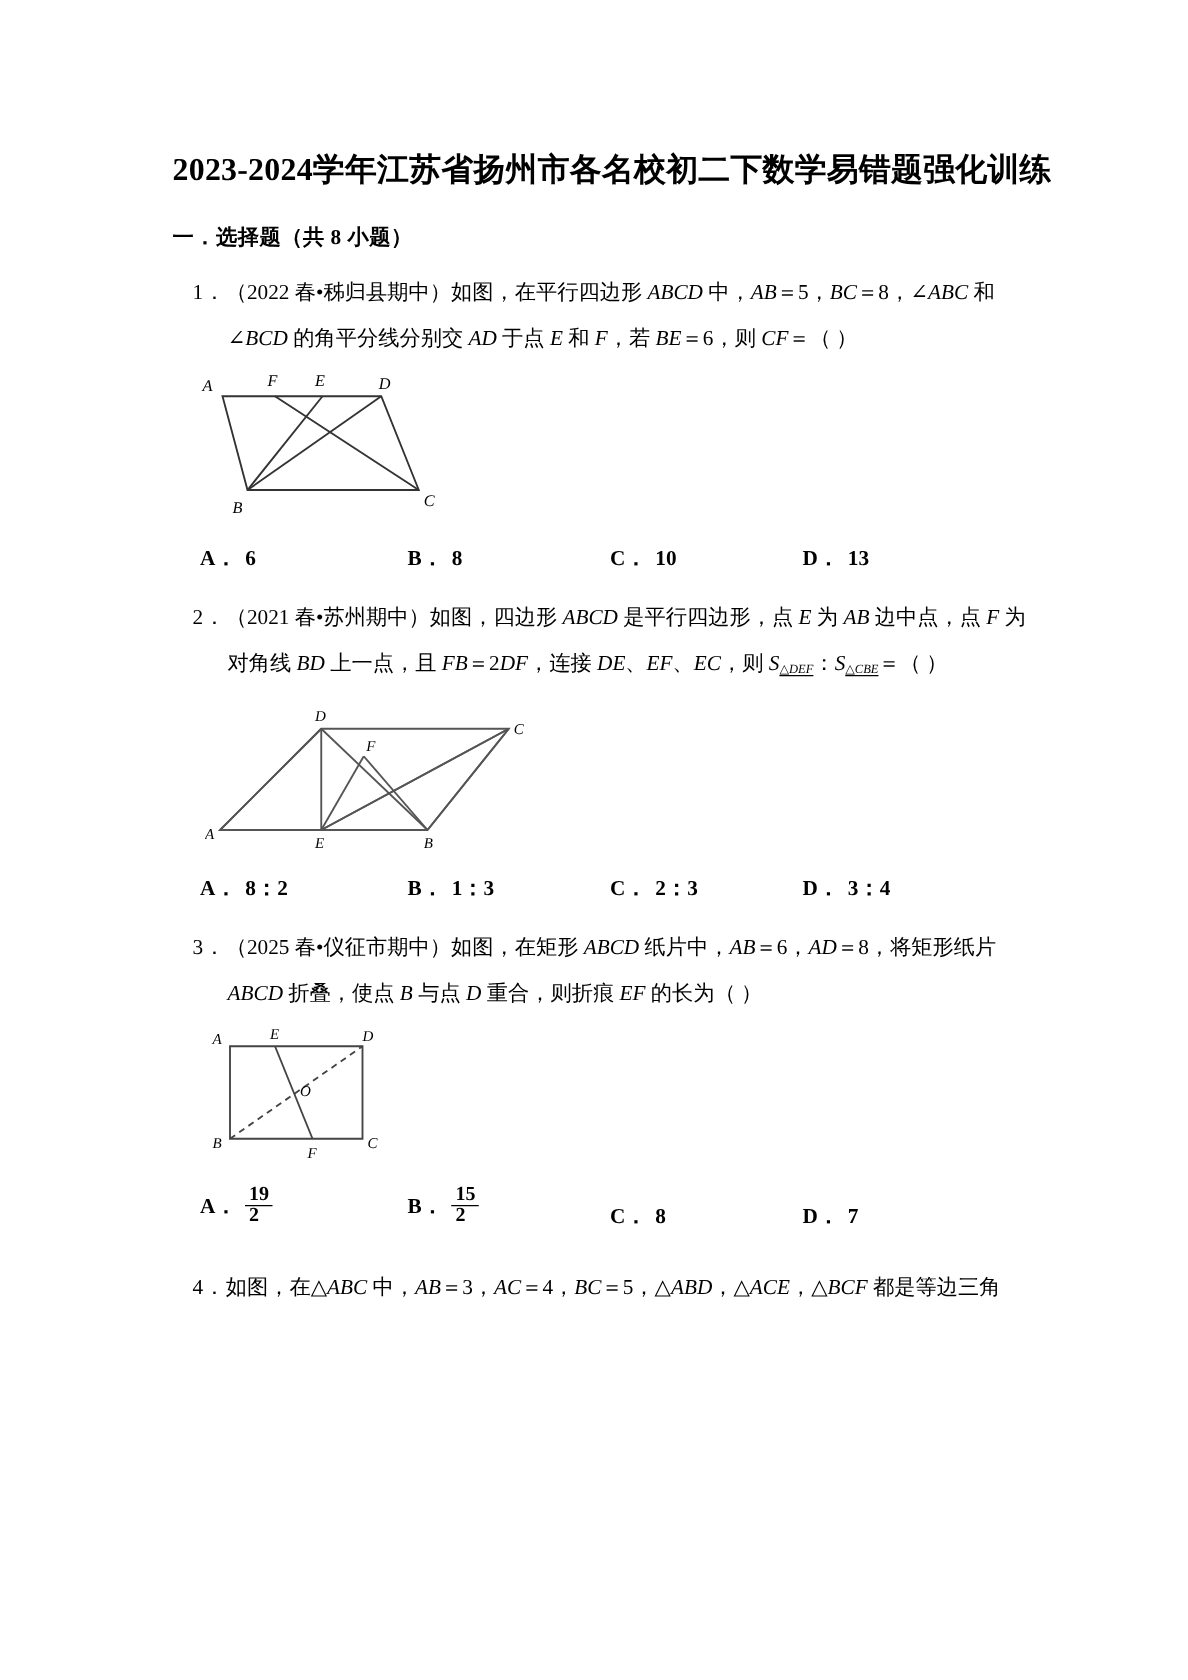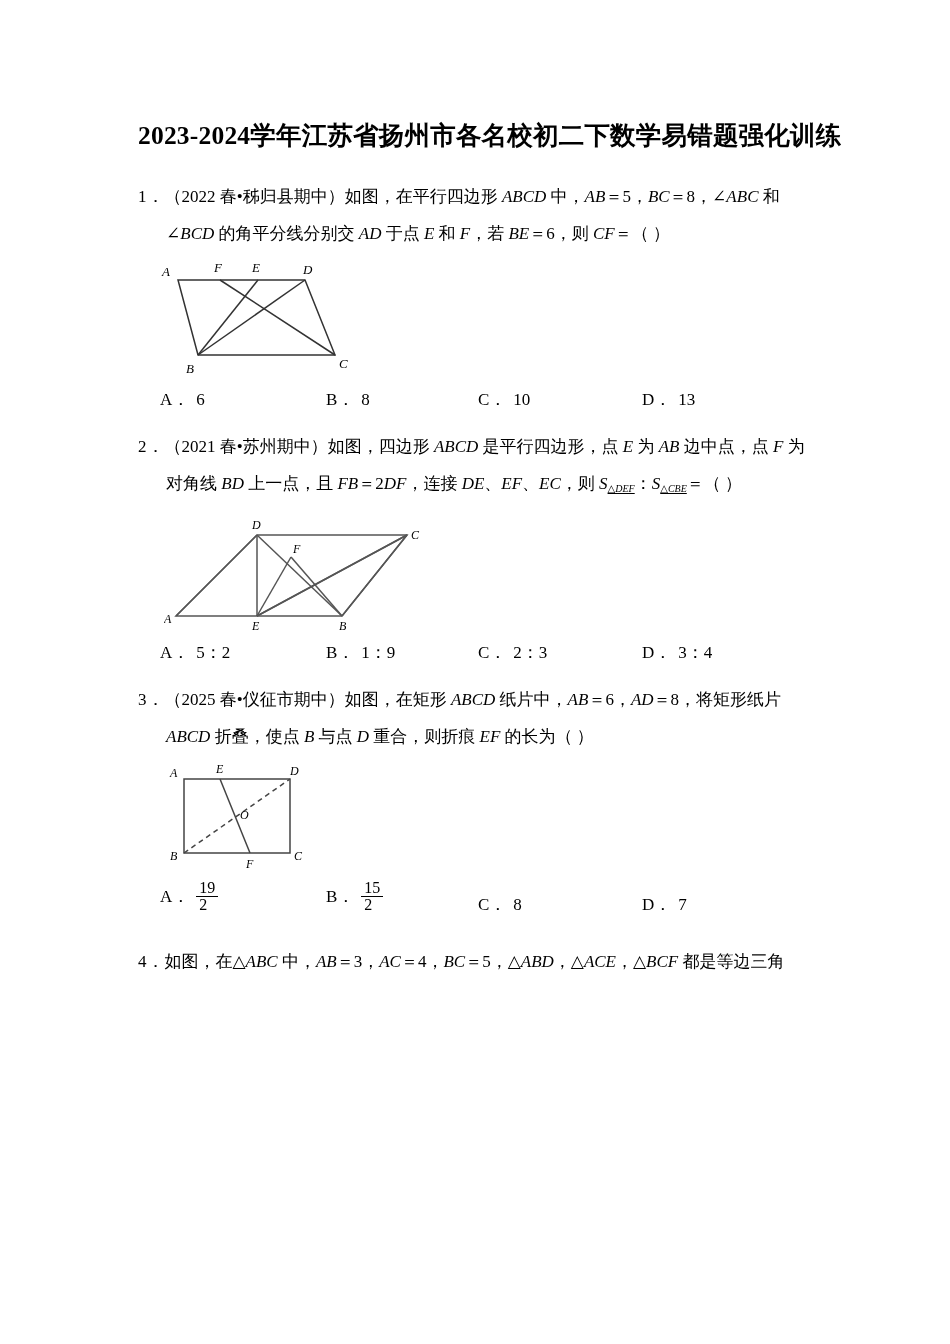--- a/index.html
+++ b/index.html
@@ -50,20 +50,21 @@
 
   
   .question {
     margin-bottom: 6px;
   }
   .q-body {
     font-size: 17px;
     line-height: 37px;
     text-align: justify;
     text-justify: inter-ideograph;
+    margin-left: 16px;
   }
   .q-num {
     letter-spacing: 0.5px;
   }
   .q-line {
     display: block;
     white-space: nowrap;
   }
   .q-line.indent {
     padding-left: 28px;
@@ -96,31 +97,32 @@
     vertical-align: 1px;
     font-style: normal;
   }
 
   
   .options {
     display: block;
     position: relative;
     height: 34px;
     font-size: 17px;
-    margin-top: 10px;
+    margin-top: 20px;
+    font-weight: bold;
   }
   .options.frac-row { height: 56px; }
   .opt {
     position: absolute;
     top: 0;
     white-space: nowrap;
   }
   .opt-a { left: 22px; }
   .opt-b { left: 188px; }
-  .opt-c { left: 340px; }
+  .opt-c { left: 350px; }
   .opt-d { left: 504px; }
   .opt-label { margin-right: 7px; }
   .frac {
     display: inline-block;
     vertical-align: middle;
     text-align: left;
     line-height: 1.05;
     font-size: 16px;
     position: relative;
     top: -1px;
@@ -144,20 +146,21 @@
   }
 </style>
 </head>
 <body>
 
 <div class="page">
   <div class="content">
 
     <h1 class="doc-title">2023-2024学年江苏省扬州市各名校初二下数学易错题强化训练</h1>
 
+    <div class="section-head">一．选择题（共 8 小题）</div>
 
     <div class="question">
       <div class="q-body">
         <span class="q-line"><span class="q-num">1．</span><span>（2022 春•秭归县期中）如图，在平行四边形 </span><span class="mi">ABCD</span><span> 中，</span><span class="mi">AB</span><span>＝5，</span><span class="mi">BC</span><span>＝8，∠</span><span class="mi">ABC</span><span> 和</span></span>
         <span class="q-line indent"><span>∠</span><span class="mi">BCD</span><span> 的角平分线分别交 </span><span class="mi">AD</span><span> 于点 </span><span class="mi">E</span><span> 和 </span><span class="mi">F</span><span>，若 </span><span class="mi">BE</span><span>＝6，则 </span><span class="mi">CF</span><span>＝（      ）</span></span>
       </div>
 
       <div class="figure">
         <svg width="230" height="120" viewBox="0 0 230 120">
 
@@ -207,22 +210,22 @@
           <text class="fig-label" x="0" y="110" font-size="12">A</text>
           <text class="fig-label" x="88" y="117" font-size="12">E</text>
           <text class="fig-label" x="175" y="117" font-size="12">B</text>
           <text class="fig-label" x="88" y="16" font-size="12">D</text>
           <text class="fig-label" x="247" y="26" font-size="12">C</text>
           <text class="fig-label" x="129" y="40" font-size="12">F</text>
         </svg>
       </div>
 
       <div class="options">
-        <span class="opt opt-a"><span class="opt-label">A．</span><span>5：2</span></span>
-        <span class="opt opt-b"><span class="opt-label">B．</span><span>1：9</span></span>
+        <span class="opt opt-a"><span class="opt-label">A．</span><span>8：2</span></span>
+        <span class="opt opt-b"><span class="opt-label">B．</span><span>1：3</span></span>
         <span class="opt opt-c"><span class="opt-label">C．</span><span>2：3</span></span>
         <span class="opt opt-d"><span class="opt-label">D．</span><span>3：4</span></span>
       </div>
     </div>
 
     <div class="question">
       <div class="q-body">
         <span class="q-line"><span class="q-num">3．</span><span>（2025 春•仪征市期中）如图，在矩形 </span><span class="mi">ABCD</span><span> 纸片中，</span><span class="mi">AB</span><span>＝6，</span><span class="mi">AD</span><span>＝8，将矩形纸片</span></span>
         <span class="q-line indent"><span class="mi">ABCD</span><span> 折叠，使点 </span><span class="mi">B</span><span> 与点 </span><span class="mi">D</span><span> 重合，则折痕 </span><span class="mi">EF</span><span> 的长为（      ）</span></span>
       </div>

